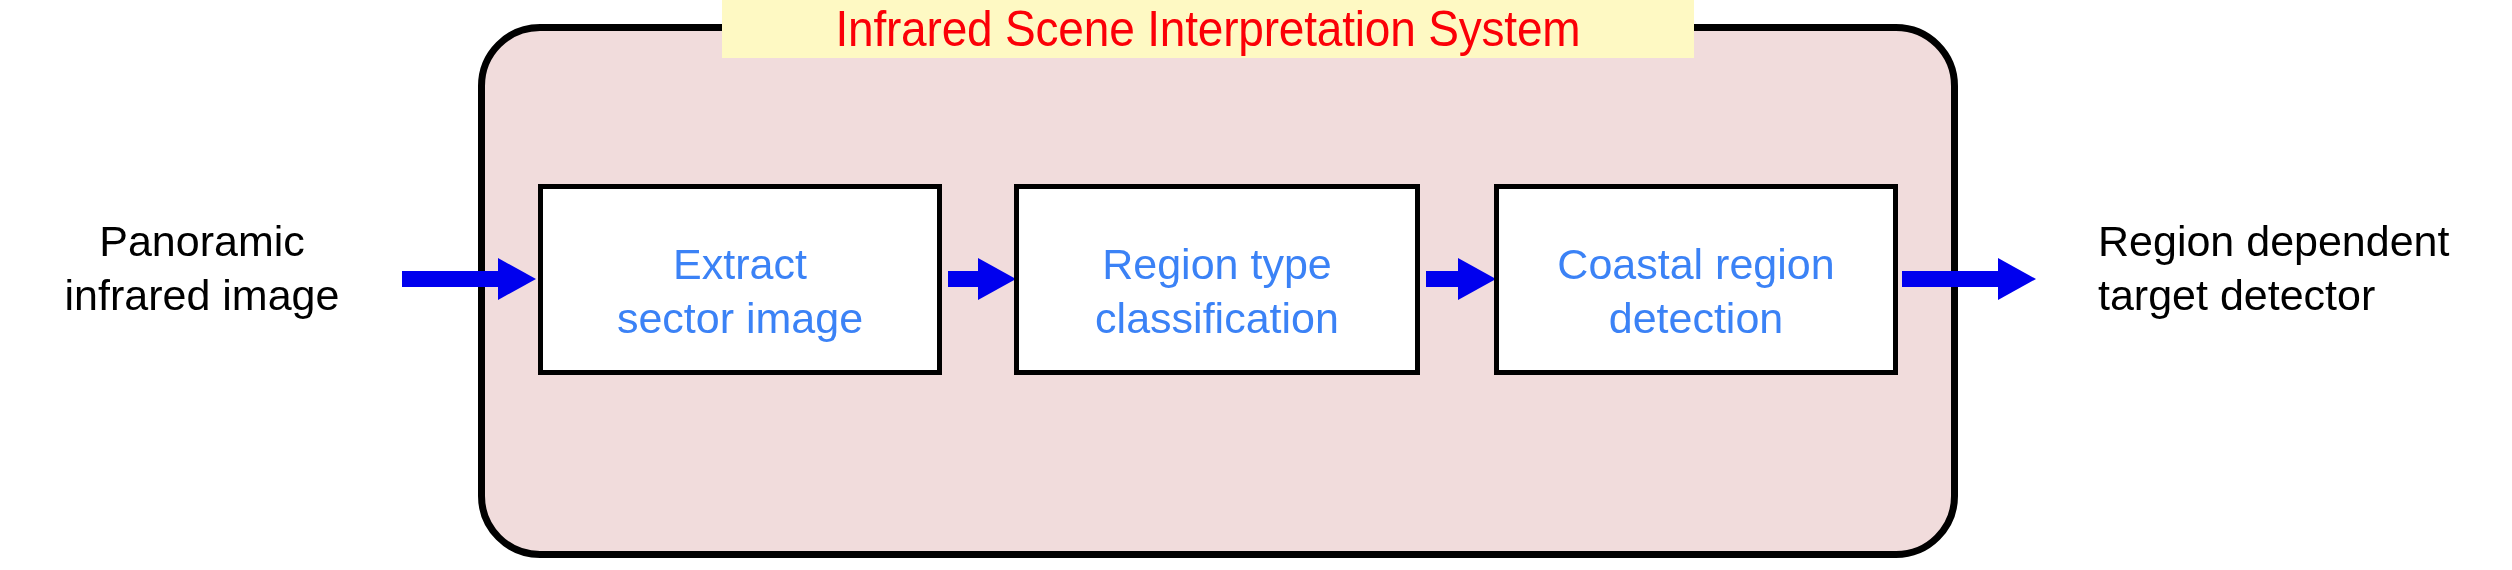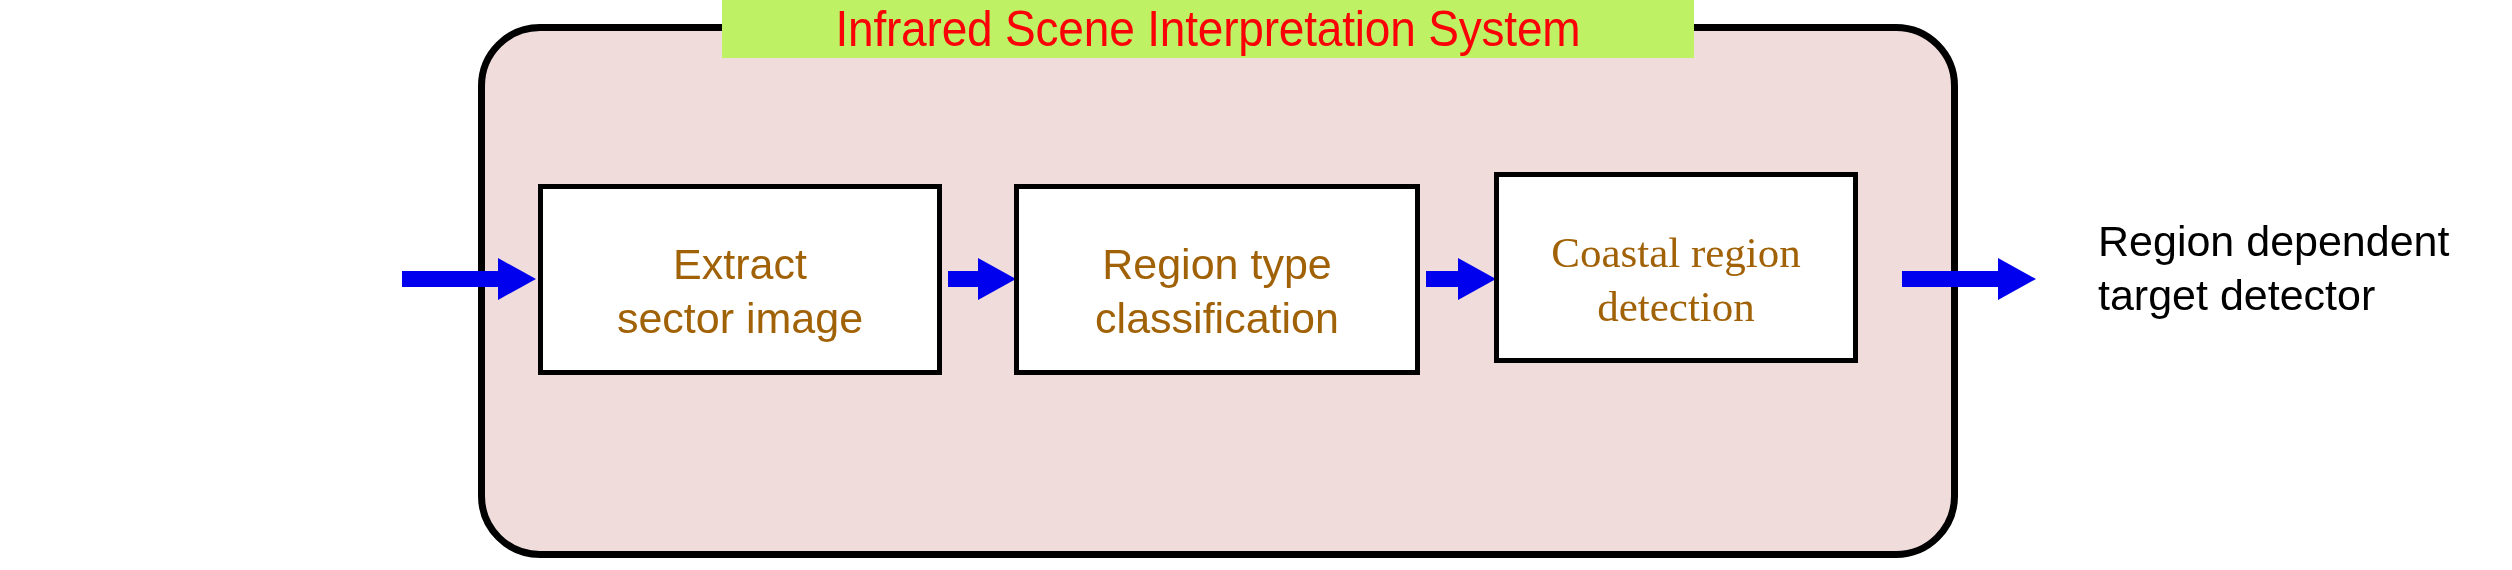--- a/index.html
+++ b/index.html
@@ -31,21 +31,21 @@
     border-radius: 62px;
   }
 
   
   .panel-title-wrap {
     position: absolute;
     left: 722px;
     top: 0px;
     width: 972px;
     height: 58px;
-    background: #bef264;
+    background: #fef9c3;
     display: flex;
     align-items: center;
     justify-content: center;
   }
   .panel-title {
     color: #fb0007;
     font-family: "Liberation Sans Narrow", "Liberation Sans", sans-serif;
     font-size: 50px;
     line-height: 1;
     white-space: nowrap;
@@ -59,30 +59,30 @@
     position: absolute;
     box-sizing: border-box;
     background: #ffffff;
     border: 5px solid #000000;
     display: flex;
     align-items: center;
     justify-content: center;
     text-align: center;
   }
   .proc-box .proc-label {
-    color: #a16207;
+    color: #3b82f6;
     font-size: 43px;
     line-height: 1.25;
     white-space: pre-line;
     margin-top: 25px;
   }
 
   #box-extract        { left: 538px;  top: 184px; width: 404px; height: 191px; }
   #box-classify       { left: 1014px; top: 184px; width: 406px; height: 191px; }
-  #box-coastal        { left: 1494px; top: 172px; width: 364px; height: 191px; font-family: Liberation Serif, serif; }
+  #box-coastal        { left: 1494px; top: 184px; width: 404px; height: 191px; }
 
   
   .io-label {
     position: absolute;
     color: #000000;
     font-size: 43px;
     line-height: 1.25;
     white-space: pre-line;
   }
   #label-input  { left: 12px;   top: 215px; width: 380px; text-align: center; }
@@ -130,20 +130,22 @@
 <body>
 
 <div id="canvas">
 
   <div class="system-panel"></div>
 
   <div class="panel-title-wrap">
     <span class="panel-title">Infrared Scene Interpretation System</span>
   </div>
 
+  <div class="io-label" id="label-input">Panoramic
+infrared image</div>
 
   <div class="arrow" id="arrow-input">
     <div class="shaft"></div>
     <div class="head"></div>
   </div>
 
   <div class="proc-box" id="box-extract">
     <span class="proc-label">Extract
 sector image</span>
   </div>

